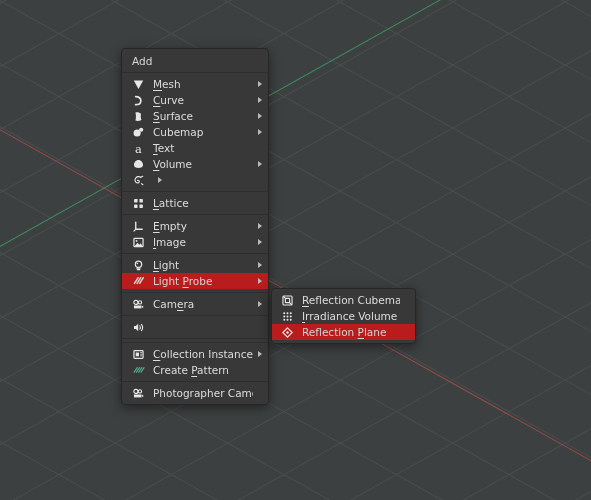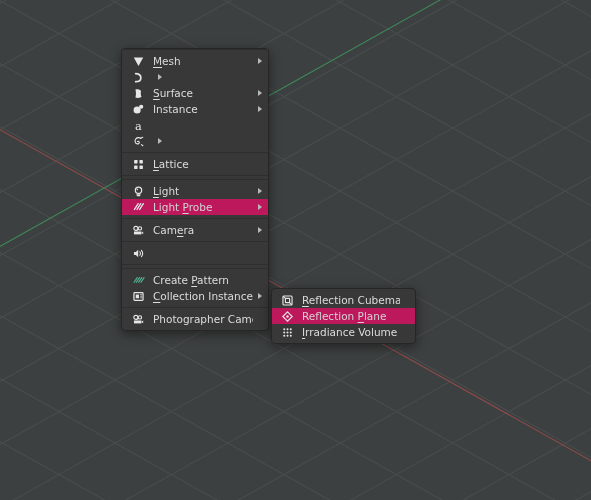--- a/index.html
+++ b/index.html
@@ -91,21 +91,21 @@
     align-items: center;
     height: 16px;
     padding: 0 6px 0 9px;
     color: #dcdcdc;
     font-size: 10.5px;
     position: relative;
     cursor: default;
     box-sizing: border-box;
   }
   .menu-item.highlight {
-    background: #be185d;
+    background: #b91c1c;
     color: #d3d3d3;
   }
   .menu-item .icon {
     width: 15px;
     height: 14px;
     flex: 0 0 15px;
     margin-right: 7px;
     display: flex;
     align-items: center;
     justify-content: center;
@@ -197,64 +197,76 @@
 
   <div id="cursor-3d">
     <div class="ring"></div>
     <div class="tick" style="left:10.5px;top:0;width:1px;height:4px;"></div>
     <div class="tick" style="left:10.5px;bottom:0;width:1px;height:4px;"></div>
     <div class="tick" style="top:10.5px;left:0;height:1px;width:4px;"></div>
     <div class="tick" style="top:10.5px;right:0;height:1px;width:4px;"></div>
   </div>
 
   <div class="menu" id="add-menu">
+    <div class="menu-title">Add</div>
     <div class="menu-title-rule"></div>
     <div class="menu-items" id="add-menu-items">
         <div class="menu-item">
           <span class="icon">
             <svg width="13" height="13" viewBox="0 0 16 16" fill="currentColor">
               <path d="M2.2 3.2h11.6L8 13.4z"></path>
             </svg>
           </span>
           <span class="label"><span class="ul">M</span>esh</span>
           <span class="arrow"></span>
         </div>
         <div class="menu-item">
           <span class="icon">
             <svg width="13" height="13" viewBox="0 0 16 16" fill="none" stroke="currentColor" stroke-width="1.4" stroke-linecap="round" stroke-linejoin="round">
               <path d="M4.5 3.2c4 0 6.4 2.2 6.4 5s-2.4 5-6.4 5" stroke-width="2.1"></path>
             </svg>
           </span>
+          <span class="label"><span class="ul">C</span>urve</span>
           <span class="arrow"></span>
         </div>
         <div class="menu-item">
           <span class="icon">
             <svg width="13" height="13" viewBox="0 0 16 16" fill="currentColor">
               <path d="M4.2 3.0c3.2-.6 5.4.4 6.9 1.6-.5 2.6-.4 5.2.6 7.6-2.7 1.3-5.2 1.5-7.5.8 .9-3.4 .9-6.9 0-10z"></path>
             </svg>
           </span>
           <span class="label"><span class="ul">S</span>urface</span>
           <span class="arrow"></span>
         </div>
         <div class="menu-item">
           <span class="icon">
             <svg width="13" height="13" viewBox="0 0 16 16" fill="currentColor">
               <circle cx="6.3" cy="8.6" r="4.4"></circle>
               <circle cx="11.3" cy="4.6" r="2.6"></circle>
             </svg>
           </span>
-          <span class="label">Instance</span>
+          <span class="label">Cubemap</span>
           <span class="arrow"></span>
         </div>
         <div class="menu-item no-arrow">
           <span class="icon">
             <svg width="13" height="13" viewBox="0 0 16 16">
               <text x="8" y="13" font-family="DejaVu Serif, serif" font-size="14" fill="currentColor" text-anchor="middle">a</text>
             </svg>
           </span>
+          <span class="label"><span class="ul">T</span>ext</span>
+          <span class="arrow"></span>
+        </div>
+        <div class="menu-item">
+          <span class="icon">
+            <svg width="13" height="13" viewBox="0 0 16 16" fill="currentColor">
+              <path d="M8 2.6c3.2 0 5.6 3.2 5.6 6 0 2.2-2.4 3.6-5.6 3.6S2.4 10.8 2.4 8.6c0-2.8 2.4-6 5.6-6z"></path>
+            </svg>
+          </span>
+          <span class="label"><span class="ul">V</span>olume</span>
           <span class="arrow"></span>
         </div>
         <div class="menu-item">
           <span class="icon">
             <svg width="13" height="13" viewBox="0 0 16 16" fill="none" stroke="currentColor" stroke-width="1.4" stroke-linecap="round" stroke-linejoin="round">
               <path d="M10.8 4.2c-2-1.6-5-1.2-6.4 1-1.3 2.1-.6 4.8 1.5 5.6 1.6.6 3.1-.3 3.1-1.6 0-1.2-1.2-1.9-2.2-1.3"></path>
               <path d="M10.6 4.0l2.6-1.2"></path>
               <path d="M11.6 11.8l1.8 1.4"></path>
             </svg>
           </span>
@@ -267,20 +279,41 @@
               <rect x="2.6" y="2.6" width="4.2" height="4.2" rx=".6"></rect>
               <rect x="9.2" y="2.6" width="4.2" height="4.2" rx=".6"></rect>
               <rect x="2.6" y="9.2" width="4.2" height="4.2" rx=".6"></rect>
               <rect x="9.2" y="9.2" width="4.2" height="4.2" rx=".6"></rect>
             </svg>
           </span>
           <span class="label"><span class="ul">L</span>attice</span>
           <span class="arrow"></span>
         </div>
         <div class="separator"></div>
+        <div class="menu-item">
+          <span class="icon">
+            <svg width="13" height="13" viewBox="0 0 16 16" fill="none" stroke="currentColor" stroke-width="1.4" stroke-linecap="round" stroke-linejoin="round">
+              <path d="M4.6 2.6v8.8h8.0" stroke-width="1.7"></path>
+              <path d="M4.6 11.4l-2.2 2.2"></path>
+            </svg>
+          </span>
+          <span class="label"><span class="ul">E</span>mpty</span>
+          <span class="arrow"></span>
+        </div>
+        <div class="menu-item">
+          <span class="icon">
+            <svg width="13" height="13" viewBox="0 0 16 16">
+              <rect x="2.4" y="2.8" width="11.2" height="10.4" rx="1" fill="none" stroke="currentColor" stroke-width="1.5"></rect>
+              <circle cx="5.6" cy="6.1" r="1.1" fill="currentColor"></circle>
+              <path d="M3.4 12.4l3.4-4 2.2 2.4 1.8-1.8 2.0 3.4z" fill="currentColor"></path>
+            </svg>
+          </span>
+          <span class="label"><span class="ul">I</span>mage</span>
+          <span class="arrow"></span>
+        </div>
         <div class="separator"></div>
         <div class="menu-item">
           <span class="icon">
             <svg width="13" height="13" viewBox="0 0 16 16">
               <circle cx="8" cy="6.4" r="3.9" fill="none" stroke="currentColor" stroke-width="1.5"></circle>
               <path d="M6 11.2h4M6.4 13h3.2" stroke="currentColor" stroke-width="1.4" stroke-linecap="round"></path>
               <circle cx="6.6" cy="5.6" r="1" fill="currentColor"></circle>
             </svg>
           </span>
           <span class="label"><span class="ul">L</span>ight</span>
@@ -313,38 +346,38 @@
           <span class="icon">
             <svg width="13" height="13" viewBox="0 0 16 16">
               <path d="M2.4 6.2h2.4L7.6 3.4v9.2L4.8 9.8H2.4z" fill="currentColor"></path>
               <path d="M9.6 5.8c1 1.4 1 3 0 4.4M11.6 4.2c1.8 2.2 1.8 5.4 0 7.6" fill="none" stroke="currentColor" stroke-width="1.3" stroke-linecap="round"></path>
             </svg>
           </span>
           <span class="arrow"></span>
         </div>
         <div class="separator"></div>
         <div class="separator"></div>
-        <div class="menu-item no-arrow">
-          <span class="icon icon-teal">
-            <svg width="13" height="13" viewBox="0 0 16 16" stroke="#4fae8a" stroke-width="1.5" stroke-linecap="round">
-              <path d="M2.6 10.2L6.4 4.4M5.4 10.2L9.2 4.4M8.2 10.2L12 4.4M11 10.2L14.8 4.4"></path>
-            </svg>
-          </span>
-          <span class="label">Create <span class="ul">P</span>attern</span>
-          <span class="arrow"></span>
-        </div>
         <div class="menu-item">
           <span class="icon">
             <svg width="13" height="13" viewBox="0 0 16 16">
               <rect x="2.4" y="3.2" width="11.2" height="9.6" rx="1" fill="none" stroke="currentColor" stroke-width="1.5"></rect>
               <rect x="4.6" y="5.6" width="4" height="4.6" fill="currentColor"></rect>
               <path d="M10.2 5.6h2.0M10.2 7.6h2.0M10.2 9.6h2.0" stroke="currentColor" stroke-width="1.1"></path>
             </svg>
           </span>
           <span class="label"><span class="ul">C</span>ollection Instance</span>
+          <span class="arrow"></span>
+        </div>
+        <div class="menu-item no-arrow">
+          <span class="icon icon-teal">
+            <svg width="13" height="13" viewBox="0 0 16 16" stroke="#4fae8a" stroke-width="1.5" stroke-linecap="round">
+              <path d="M2.6 10.2L6.4 4.4M5.4 10.2L9.2 4.4M8.2 10.2L12 4.4M11 10.2L14.8 4.4"></path>
+            </svg>
+          </span>
+          <span class="label">Create <span class="ul">P</span>attern</span>
           <span class="arrow"></span>
         </div>
         <div class="separator"></div>
         <div class="menu-item no-arrow">
           <span class="icon">
             <svg width="13" height="13" viewBox="0 0 16 16" fill="none" stroke="currentColor" stroke-width="1.4">
               <circle cx="4.8" cy="5.4" r="2.5"></circle>
               <circle cx="9.8" cy="5.4" r="2.0"></circle>
               <path d="M2.4 9.2h9.2v3.6H2.4z" fill="currentColor" stroke="none"></path>
               <path d="M11.6 10.8l2.2-1.6v3.4l-2.2-1.4z" fill="currentColor" stroke="none"></path>
@@ -360,45 +393,45 @@
     <div class="menu-items" id="submenu-items" style="padding-top:0">
         <div class="menu-item no-arrow">
           <span class="icon">
             <svg width="13" height="13" viewBox="0 0 16 16" fill="none" stroke="currentColor" stroke-width="1.4">
               <rect x="2.4" y="2.4" width="11.2" height="11.2" rx="1.2"></rect>
               <rect x="5.4" y="5.4" width="5.2" height="5.2" rx=".6"></rect>
               <path d="M2.6 2.6l2.8 2.8M13.4 13.4l-2.8-2.8"></path>
             </svg>
           </span>
           <span class="label"><span class="ul">R</span>eflection Cubemap</span>
-          <span class="arrow"></span>
-        </div>
-        <div class="menu-item highlight no-arrow">
-          <span class="icon">
-            <svg width="13" height="13" viewBox="0 0 16 16" fill="none" stroke="currentColor" stroke-width="1.4">
-              <path d="M8 2.2L13.8 8 8 13.8 2.2 8z"></path>
-              <circle cx="8" cy="8" r="1.5" fill="currentColor" stroke="none"></circle>
-            </svg>
-          </span>
-          <span class="label">Reflection <span class="ul">P</span>lane</span>
           <span class="arrow"></span>
         </div>
         <div class="menu-item no-arrow">
           <span class="icon">
             <svg width="13" height="13" viewBox="0 0 16 16" fill="currentColor">
               <circle cx="4" cy="4" r="1.25"></circle>
               <circle cx="8" cy="4" r="1.25"></circle>
               <circle cx="12" cy="4" r="1.25"></circle>
               <circle cx="4" cy="8" r="1.25"></circle>
               <circle cx="8" cy="8" r="1.25"></circle>
               <circle cx="12" cy="8" r="1.25"></circle>
               <circle cx="4" cy="12" r="1.25"></circle>
               <circle cx="8" cy="12" r="1.25"></circle>
               <circle cx="12" cy="12" r="1.25"></circle>
             </svg>
           </span>
           <span class="label"><span class="ul">I</span>rradiance Volume</span>
           <span class="arrow"></span>
         </div>
+        <div class="menu-item highlight no-arrow">
+          <span class="icon">
+            <svg width="13" height="13" viewBox="0 0 16 16" fill="none" stroke="currentColor" stroke-width="1.4">
+              <path d="M8 2.2L13.8 8 8 13.8 2.2 8z"></path>
+              <circle cx="8" cy="8" r="1.5" fill="currentColor" stroke="none"></circle>
+            </svg>
+          </span>
+          <span class="label">Reflection <span class="ul">P</span>lane</span>
+          <span class="arrow"></span>
+        </div>
       </div>
   </div>
 
 </div>
 
 </body></html>

